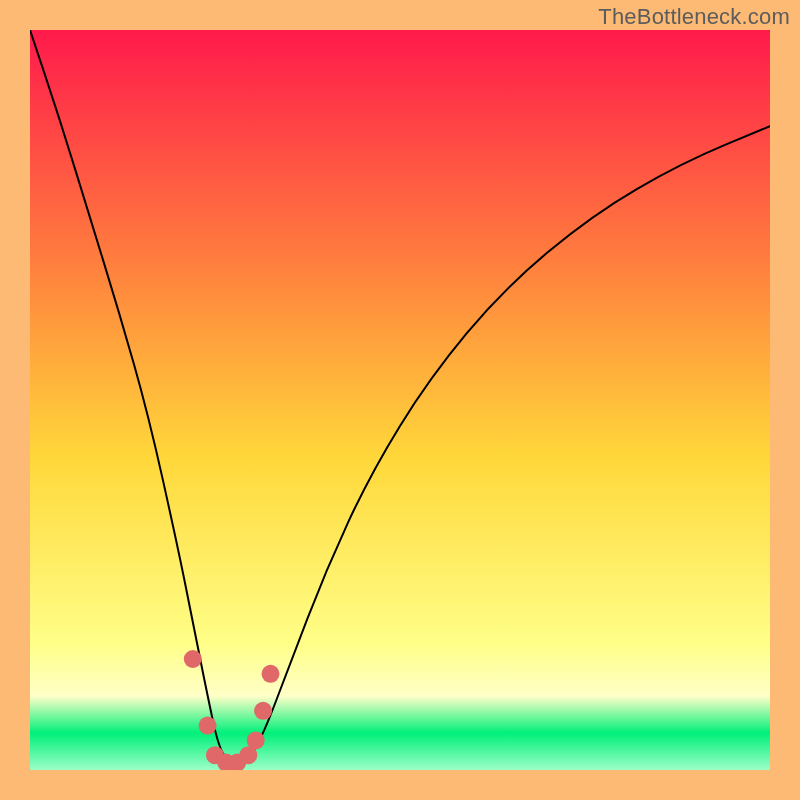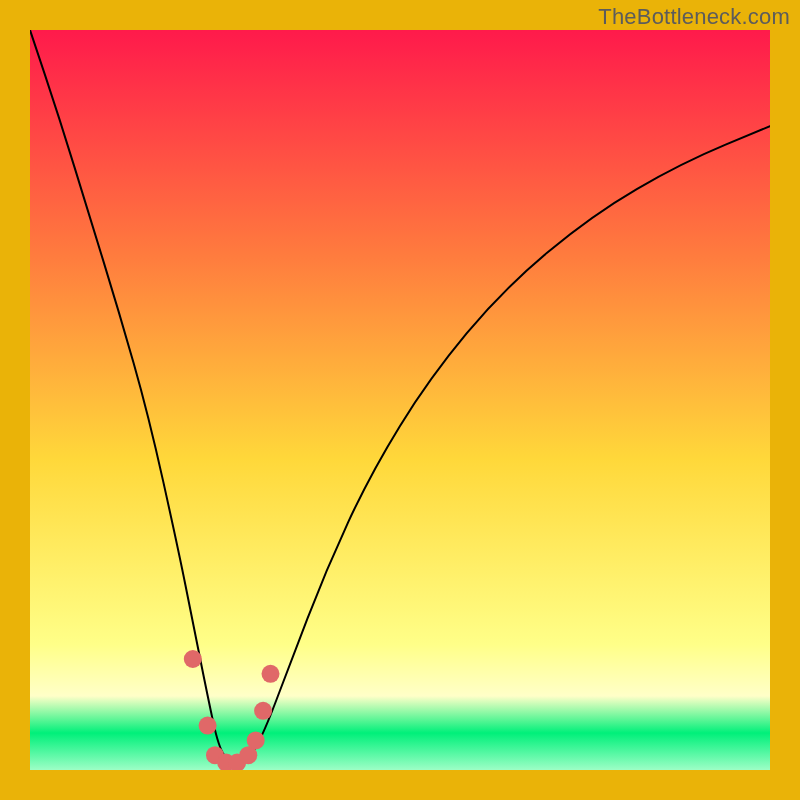--- a/index.html
+++ b/index.html
@@ -8,21 +8,21 @@
     width: 800px;
     height: 800px;
     overflow: hidden;
     background: #000;
     font-family: Arial, Helvetica, sans-serif;
   }
   .frame {
     position: relative;
     width: 800px;
     height: 800px;
-    background: #eab308;
+    background: #fdba74;
   }
   .watermark {
     position: absolute;
     top: 4px;
     right: 10px;
     font-size: 22px;
     font-weight: 500;
     color: #5c5c5c;
     letter-spacing: 0.2px;
     z-index: 10;

